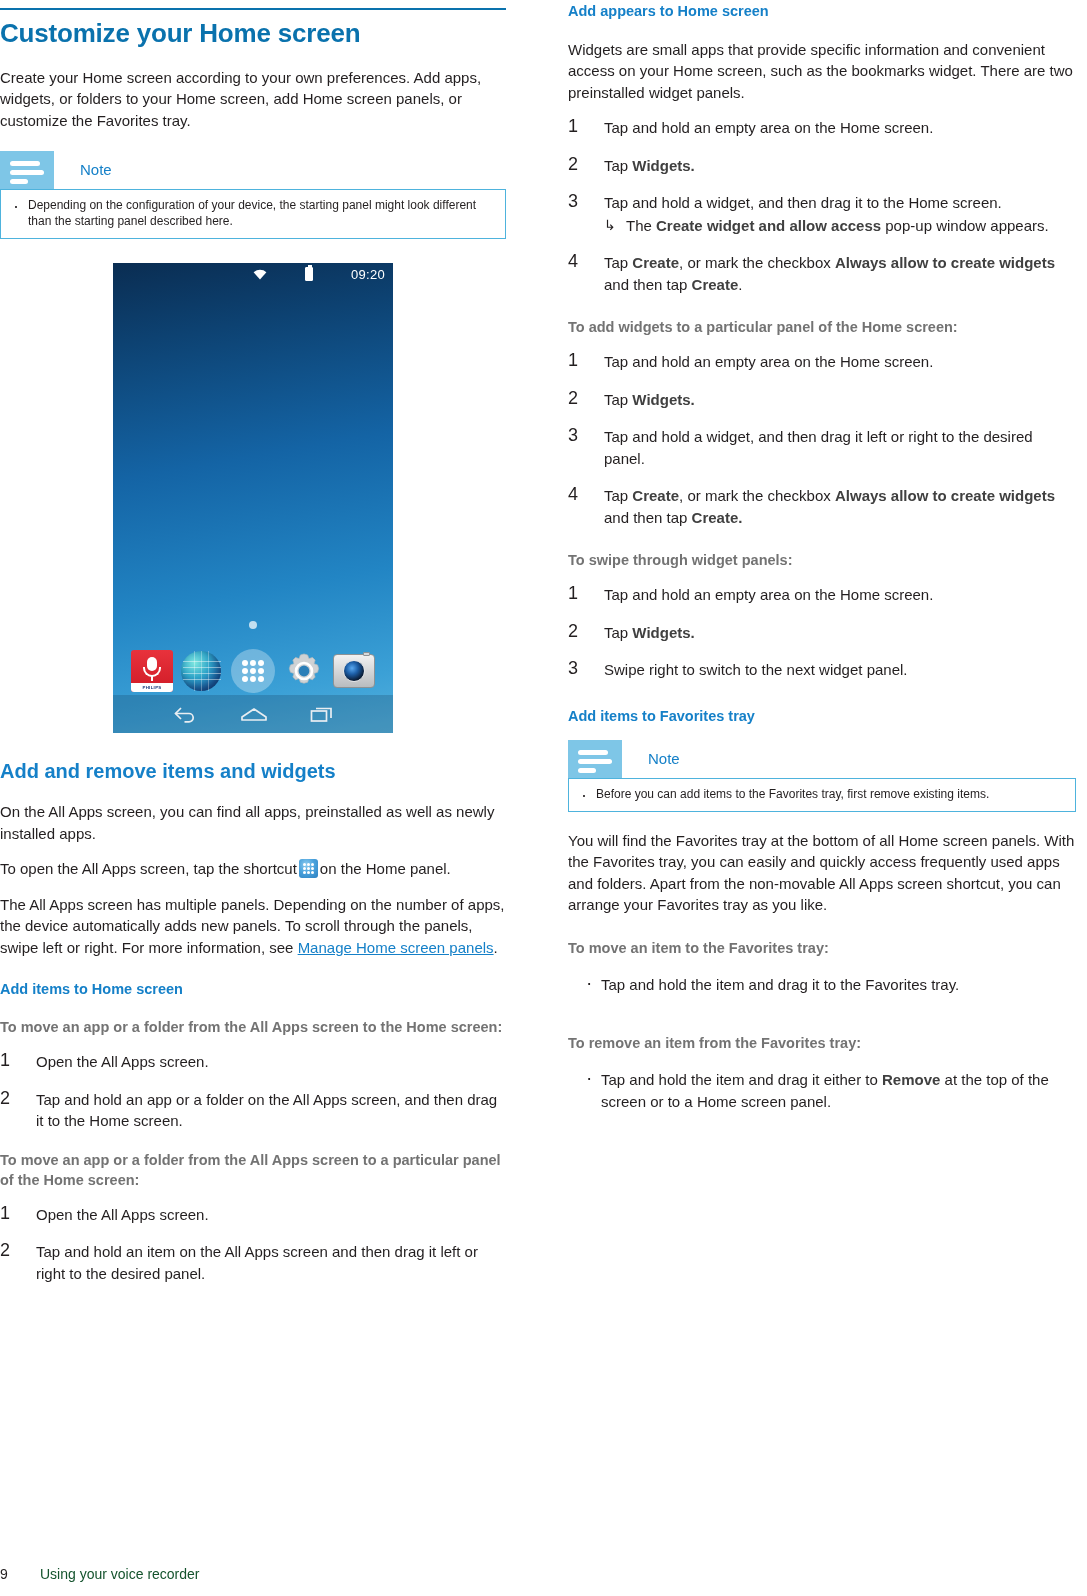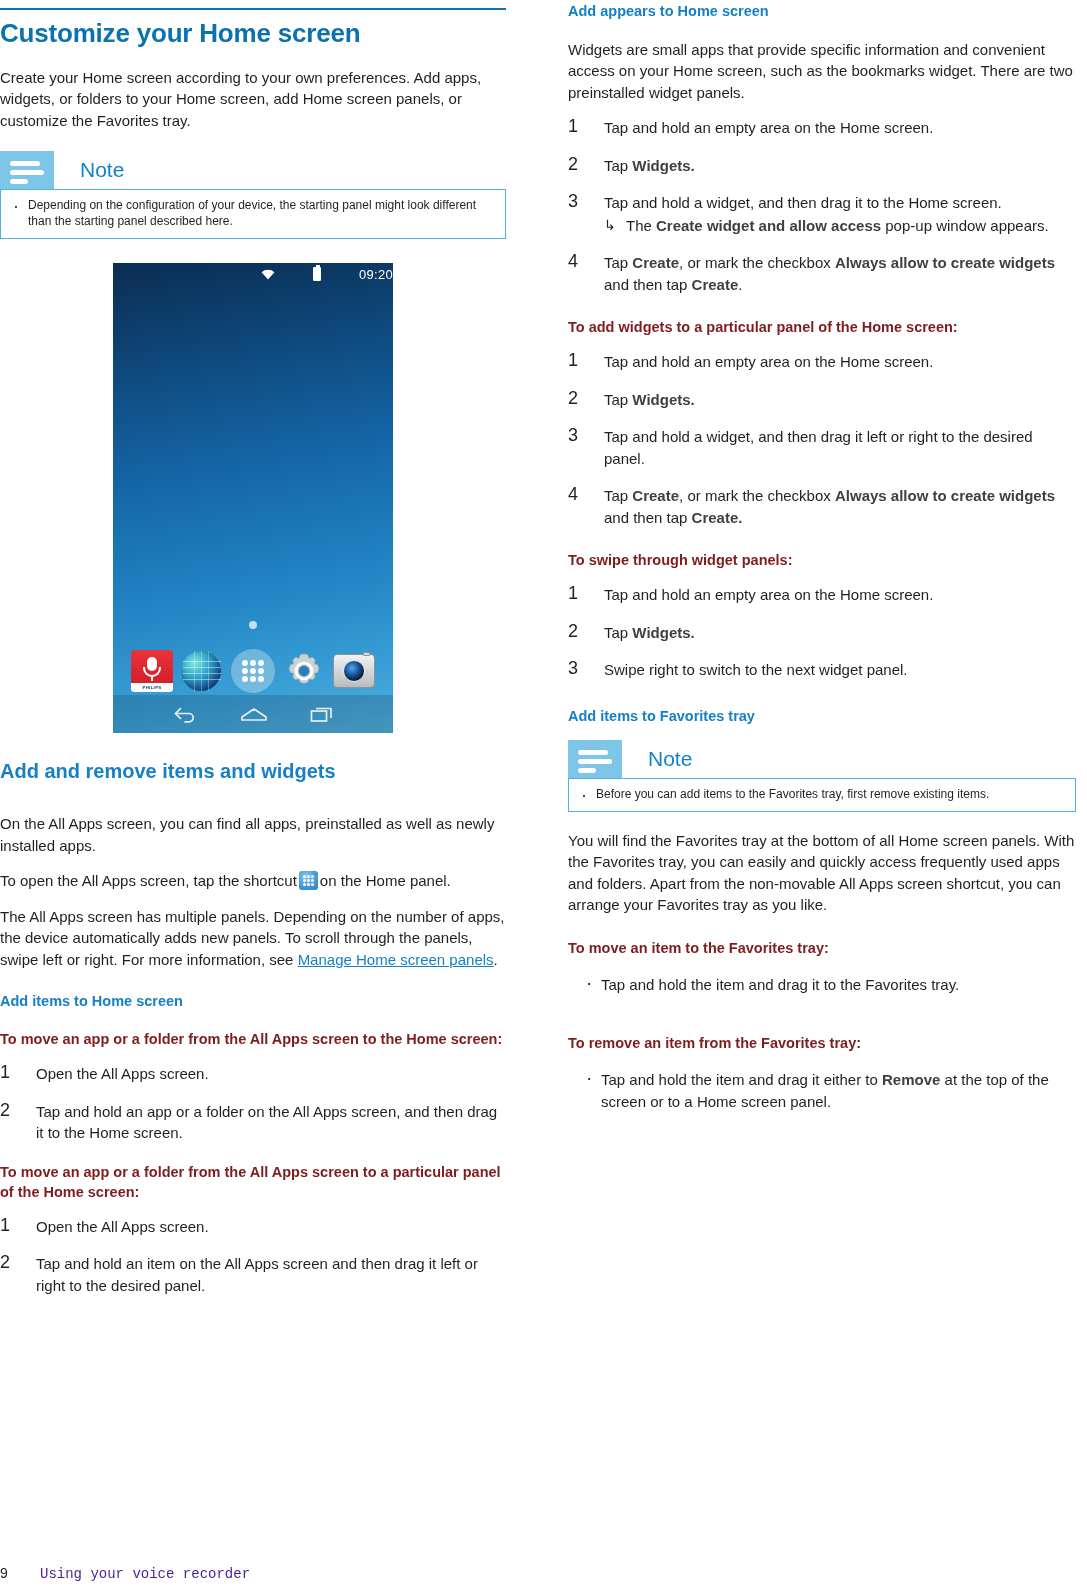--- a/index.html
+++ b/index.html
@@ -32,21 +32,21 @@
     color: #0a72ad;
     margin: 9px 0 0 0;
     letter-spacing: -0.2px;
     line-height: 1.15;
   }
 
   h2.section-title {
     font-size: 20px;
     font-weight: bold;
     color: #1580c8;
-    margin: 0 0 12px 0;
+    margin: 0 0 0 0;
     line-height: 1.2;
   }
 
   h3.sub-title {
     font-size: 14.5px;
     font-weight: bold;
     color: #1580c8;
     margin: 0;
     line-height: 1.3;
   }
@@ -54,21 +54,21 @@
   p.body {
     font-size: 15px;
     line-height: 21.5px;
     margin: 0;
     color: #231f20;
   }
 
   p.lead-bold {
     font-size: 14.5px;
     font-weight: bold;
-    color: #7f1d1d;
+    color: #737373;
     line-height: 20px;
     margin: 0;
   }
 
   .spacer-18 { height: 18px; }
   .spacer-14 { height: 14px; }
   .spacer-22 { height: 22px; }
   .spacer-26 { height: 26px; }
 
   
@@ -90,21 +90,21 @@
     left: 10px;
     height: 5px;
     background: #ffffff;
     border-radius: 2.5px;
   }
   .note-icon .bar.b1 { top: 10px; width: 30px; }
   .note-icon .bar.b2 { top: 19px; width: 34px; }
   .note-icon .bar.b3 { top: 28px; width: 18px; }
   .note-label {
     color: #1580c8;
-    font-size: 21px;
+    font-size: 15px;
     line-height: 38px;
     padding-left: 26px;
   }
   .note-body {
     border: 1px solid #4eb3dd;
     padding: 7px 12px 9px 10px;
   }
   .note-list { margin: 0; padding: 0; list-style: none; }
   .note-list li {
     font-size: 12px;
@@ -131,20 +131,21 @@
     width: 280px;
     height: 470px;
     position: relative;
     overflow: hidden;
     background: linear-gradient(170deg, #0a2d52 0%, #0d4272 16%, #1464a5 42%, #2285c4 68%, #3ba0d6 88%, #55b2de 100%);
   }
   .phone-statusbar {
     position: absolute; top: 0; left: 0; right: 0;
     height: 22px;
     display: flex; align-items: center; justify-content: flex-end;
+    padding-right: 8px;
     color: #ffffff;
     font-size: 12.5px;
     gap: 32px;
   }
   .sb-wifi { width: 14px; height: 11px; position: relative; margin-right: 6px; }
   .sb-wifi svg { display: block; }
   .sb-batt {
     width: 8px; height: 14px;
     border: 1.4px solid #ffffff;
     border-radius: 1px;
@@ -352,21 +353,21 @@
   
   .footer {
     position: absolute;
     left: 0; bottom: 14px;
     width: 506px;
     display: flex;
     align-items: baseline;
     font-size: 14px;
   }
   .footer .pg { color: #231f20; width: 40px; }
-  .footer .ft { color: #4c1d95; font-family: Liberation Mono, monospace; }
+  .footer .ft { color: #14532d; }
 </style>
 </head>
 <body>
 
 <div class="page">
 
   <div class="col-left">
 
     <div class="top-rule"></div>
 

